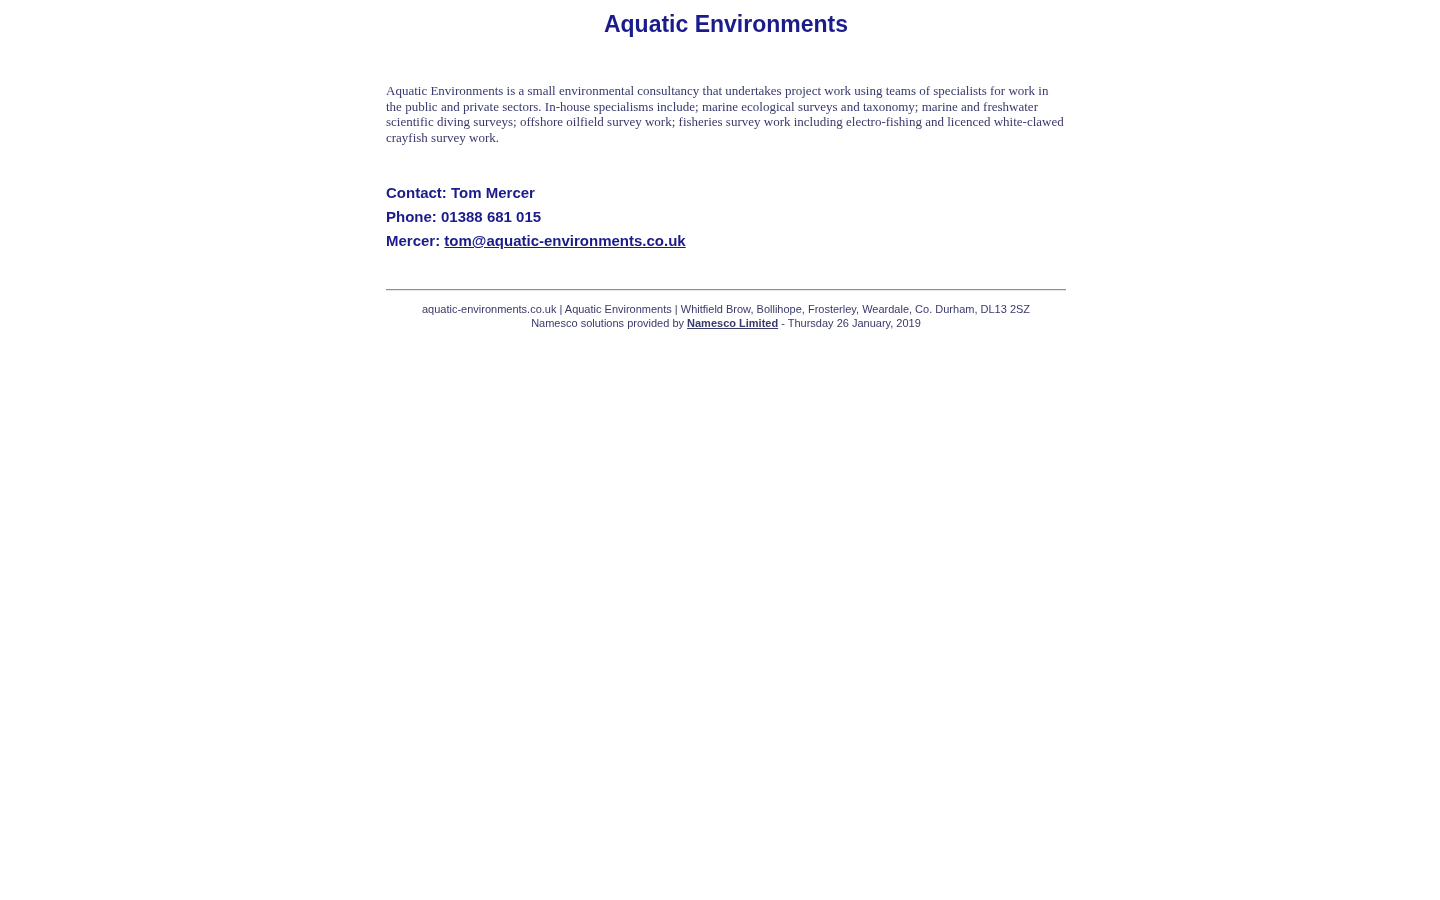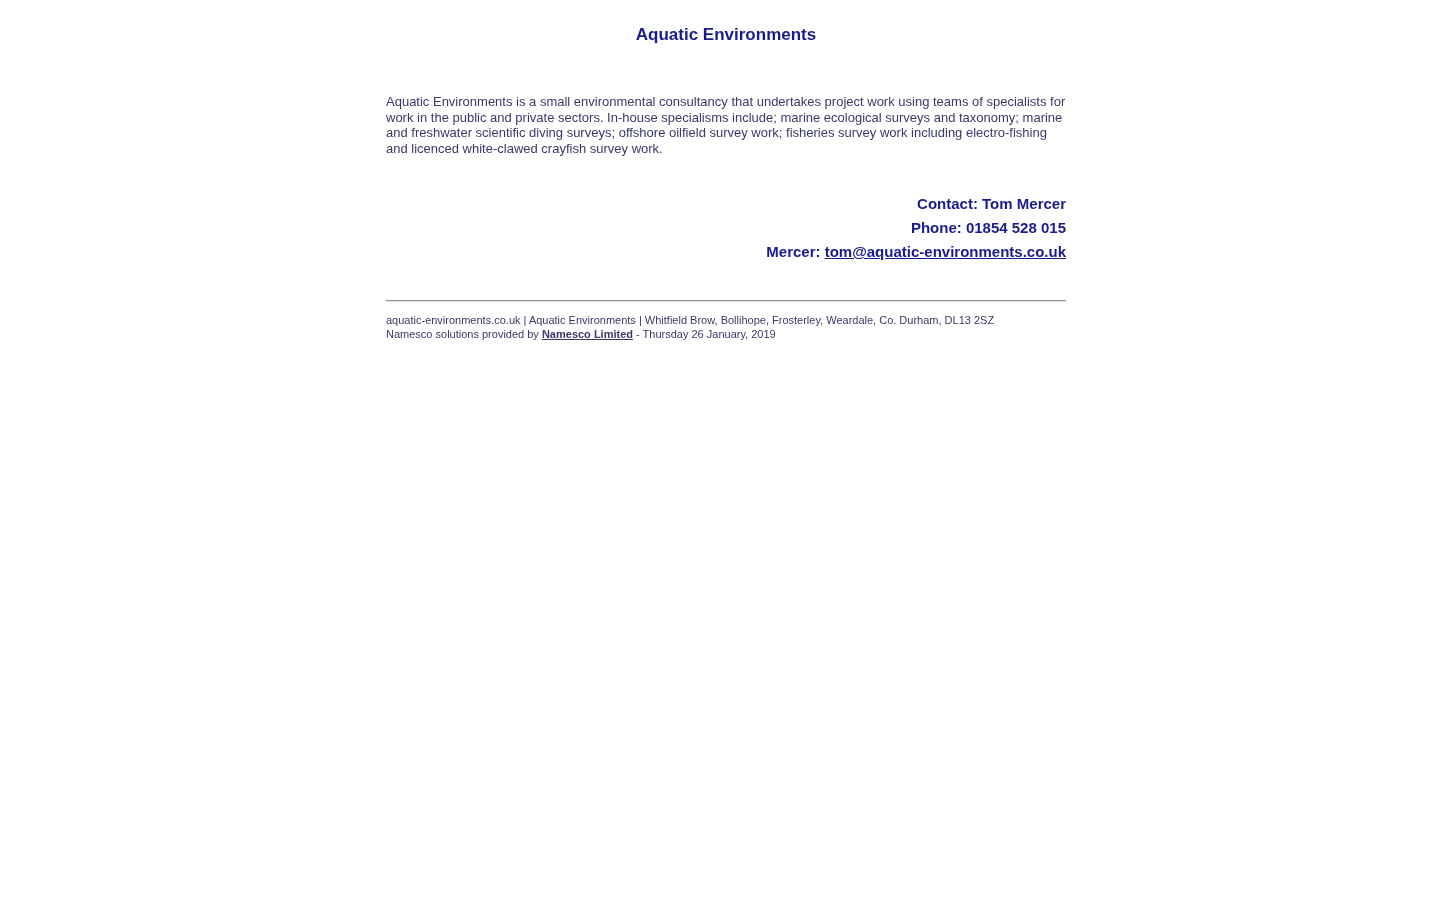--- a/index.html
+++ b/index.html
@@ -14,58 +14,59 @@
     height: 900px;
     background: #ffffff;
     font-family: "Liberation Sans", sans-serif;
     overflow: hidden;
   }
   .content {
     width: 680px;
     margin-left: 386px;
   }
   .page-title {
-    margin-top: 22px;
+    margin-top: 11px;
     text-align: center;
-    font-size: 17px;
+    font-size: 23px;
     line-height: 26px;
     font-weight: bold;
     color: var(--heading-color);
   }
   .description {
     margin-top: 46px;
     font-size: 13px;
     line-height: 15.5px;
     color: var(--body-color);
     text-align: left;
+    font-family: Liberation Serif, serif;
   }
   .contact-block {
     margin-top: 36px;
-    text-align: right;
+    text-align: left;
     color: var(--heading-color);
   }
   .contact-line {
     font-size: 15px;
     font-weight: bold;
     line-height: 24px;
   }
   .contact-line a {
     color: var(--link-color);
     cursor: pointer;
   }
   .divider {
     margin-top: 36px;
     border: none;
     border-top: 1px solid var(--rule-color);
     border-bottom: 1px solid #e6e6e6;
     height: 0;
   }
   .footer {
     margin-top: 11px;
-    text-align: left;
+    text-align: center;
     font-size: 11px;
     line-height: 14px;
     color: var(--body-color);
   }
   .footer a {
     color: var(--body-color);
     text-decoration: underline;
     cursor: pointer;
     font-weight: bold;
   }
@@ -74,21 +75,21 @@
 <body>
 
 <div class="content">
 
   <h1 class="page-title">Aquatic Environments</h1>
 
   <p class="description">Aquatic Environments is a small environmental consultancy that undertakes project work using teams of specialists for work in the public and private sectors. In-house specialisms include; marine ecological surveys and taxonomy; marine and freshwater scientific diving surveys; offshore oilfield survey work; fisheries survey work including electro-fishing and licenced white-clawed crayfish survey work.</p>
 
   <div class="contact-block">
     <div class="contact-line">Contact: Tom Mercer</div>
-    <div class="contact-line">Phone: 01854 528 015</div>
+    <div class="contact-line">Phone: 01388 681 015</div>
     <div class="contact-line"><span>Mercer: </span><a href="#">tom@aquatic-environments.co.uk</a></div>
   </div>
 
   <hr class="divider">
 
   <div class="footer">
     <div>aquatic-environments.co.uk | Aquatic Environments | Whitfield Brow, Bollihope, Frosterley, Weardale, Co. Durham, DL13 2SZ</div>
     <div><span>Namesco solutions provided by </span><a href="#">Namesco Limited</a><span> - Thursday 26 January, 2019</span></div>
   </div>
 

